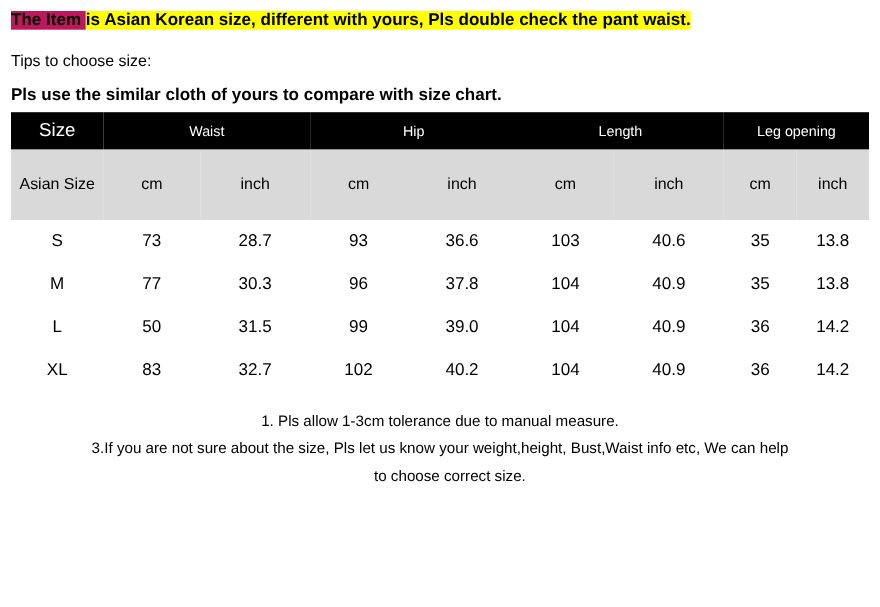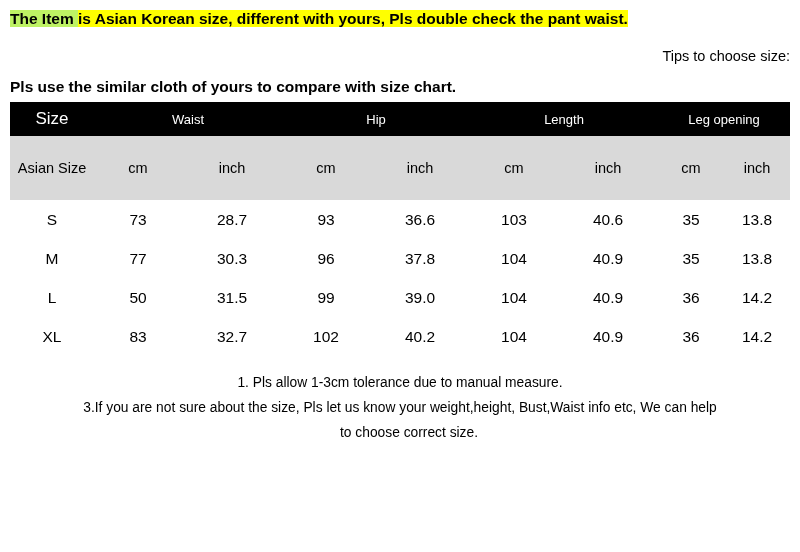--- a/index.html
+++ b/index.html
@@ -24,33 +24,32 @@
 
   
   .notice {
     margin-top: 6px;
     font-size: 15.5px;
     font-weight: bold;
     line-height: 26px;
     white-space: nowrap;
   }
   .notice .plain {
-    background: #bef264;
+    background: #be185d;
   }
   .notice .hl {
     background: #ffff00;
   }
 
   
   .tips-line {
     margin-top: 14px;
     font-size: 14.5px;
     line-height: 20px;
     font-weight: normal;
-    text-align: right;
   }
   .tips-strong {
     margin-top: 10px;
     font-size: 15.5px;
     font-weight: bold;
     line-height: 22px;
   }
 
   
   table.size-chart {

